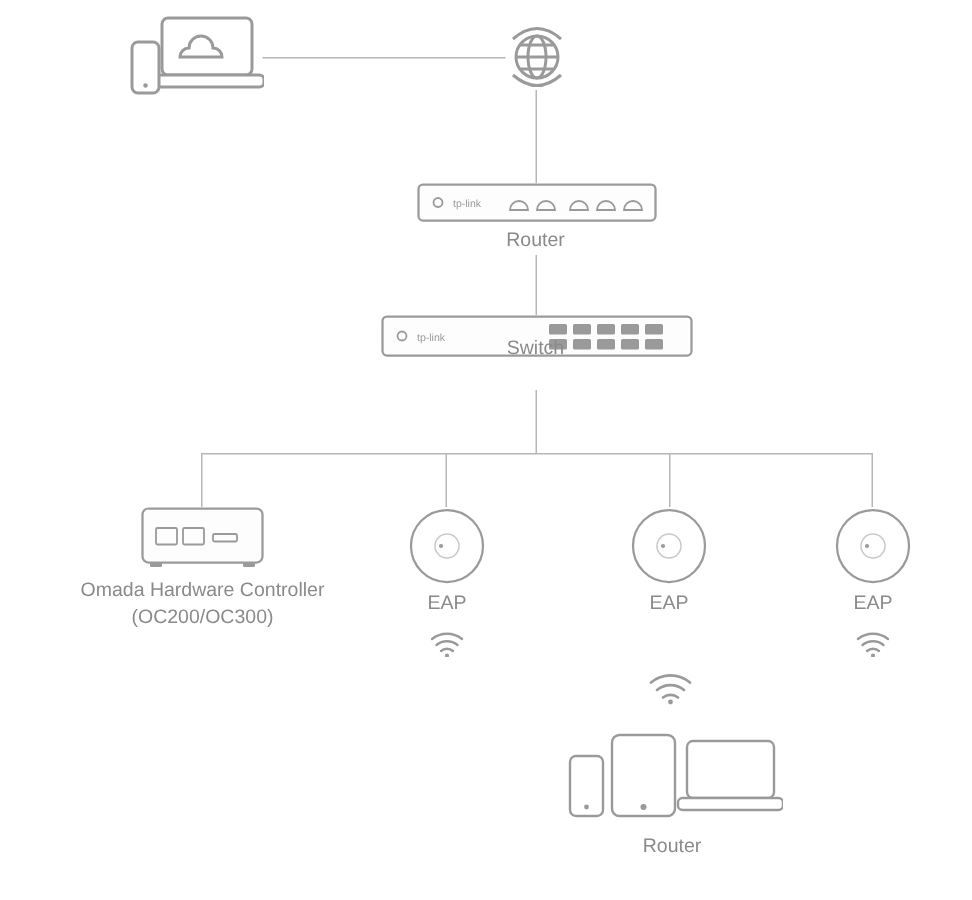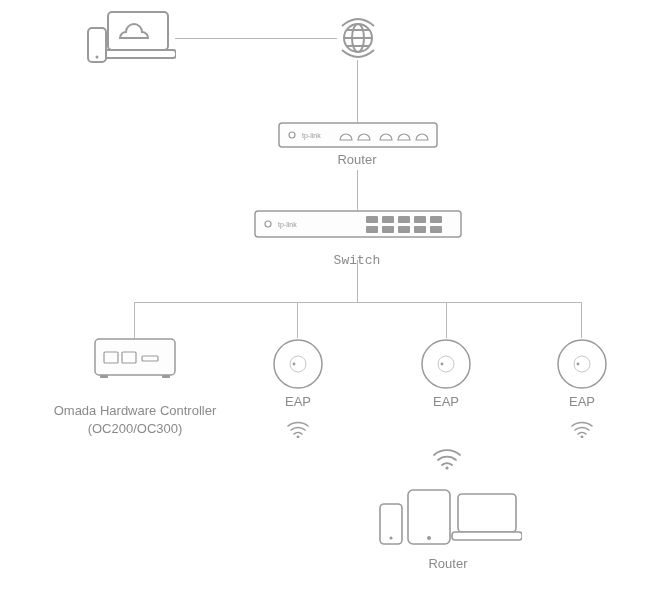--- a/index.html
+++ b/index.html
@@ -116,38 +116,38 @@
         <rect x="112" y="16" width="12" height="7" rx="1"></rect>
           <rect x="128" y="16" width="12" height="7" rx="1"></rect>
         <rect x="144" y="16" width="12" height="7" rx="1"></rect>
           <rect x="160" y="16" width="12" height="7" rx="1"></rect>
         <rect x="176" y="16" width="12" height="7" rx="1"></rect>
       </g>
       <circle cx="14" cy="14" r="3" fill="none" stroke="#9a9a9a" stroke-width="1.2"></circle>
       <text x="24" y="17" font-size="7" fill="#9a9a9a" font-family="Arial">tp-link</text>
     </svg>
   </div>
-  <div class="label" style="left:317px; top:253px; width:80px;font-family:Liberation Mono, monospace;">Switch</div>
+  <div class="label" style="left:317px; top:224px; width:80px;">Switch</div>
 
   <div class="node" style="left:94px; top:338px;">
     <svg width="82" height="42" viewBox="0 0 82 42">
       <g fill="#fdfdfd" stroke="#9a9a9a" stroke-width="1.5">
         <rect x="1" y="1" width="80" height="36" rx="4"></rect>
       </g>
       <g fill="none" stroke="#9a9a9a" stroke-width="1.2">
         <rect x="10" y="14" width="14" height="11" rx="1"></rect>
         <rect x="28" y="14" width="14" height="11" rx="1"></rect>
         <rect x="48" y="18" width="16" height="5" rx="1"></rect>
       </g>
 
       <rect x="6" y="37" width="8" height="3" rx="1" fill="#9a9a9a"></rect>
       <rect x="68" y="37" width="8" height="3" rx="1" fill="#9a9a9a"></rect>
     </svg>
   </div>
-  <div class="label" style="left:28px; top:402px; width:214px; line-height:1.35;">Omada Hardware Controller
+  <div class="label" style="left:28px; top:384px; width:214px; line-height:1.35;">Omada Hardware Controller
 (OC200/OC300)</div>
 
   <div class="node" style="left:272px; top:338px;">
     <svg width="52" height="52" viewBox="0 0 52 52">
       <circle cx="26" cy="26" r="24" fill="#fff" stroke="#9a9a9a" stroke-width="1.5"></circle>
       <circle cx="26" cy="26" r="8" fill="none" stroke="#c8c8c8" stroke-width="1"></circle>
       <circle cx="22" cy="26" r="1.4" fill="#9a9a9a"></circle>
     </svg>
   </div>
   <div class="label" style="left:278px; top:394px; width:40px;">EAP</div>

